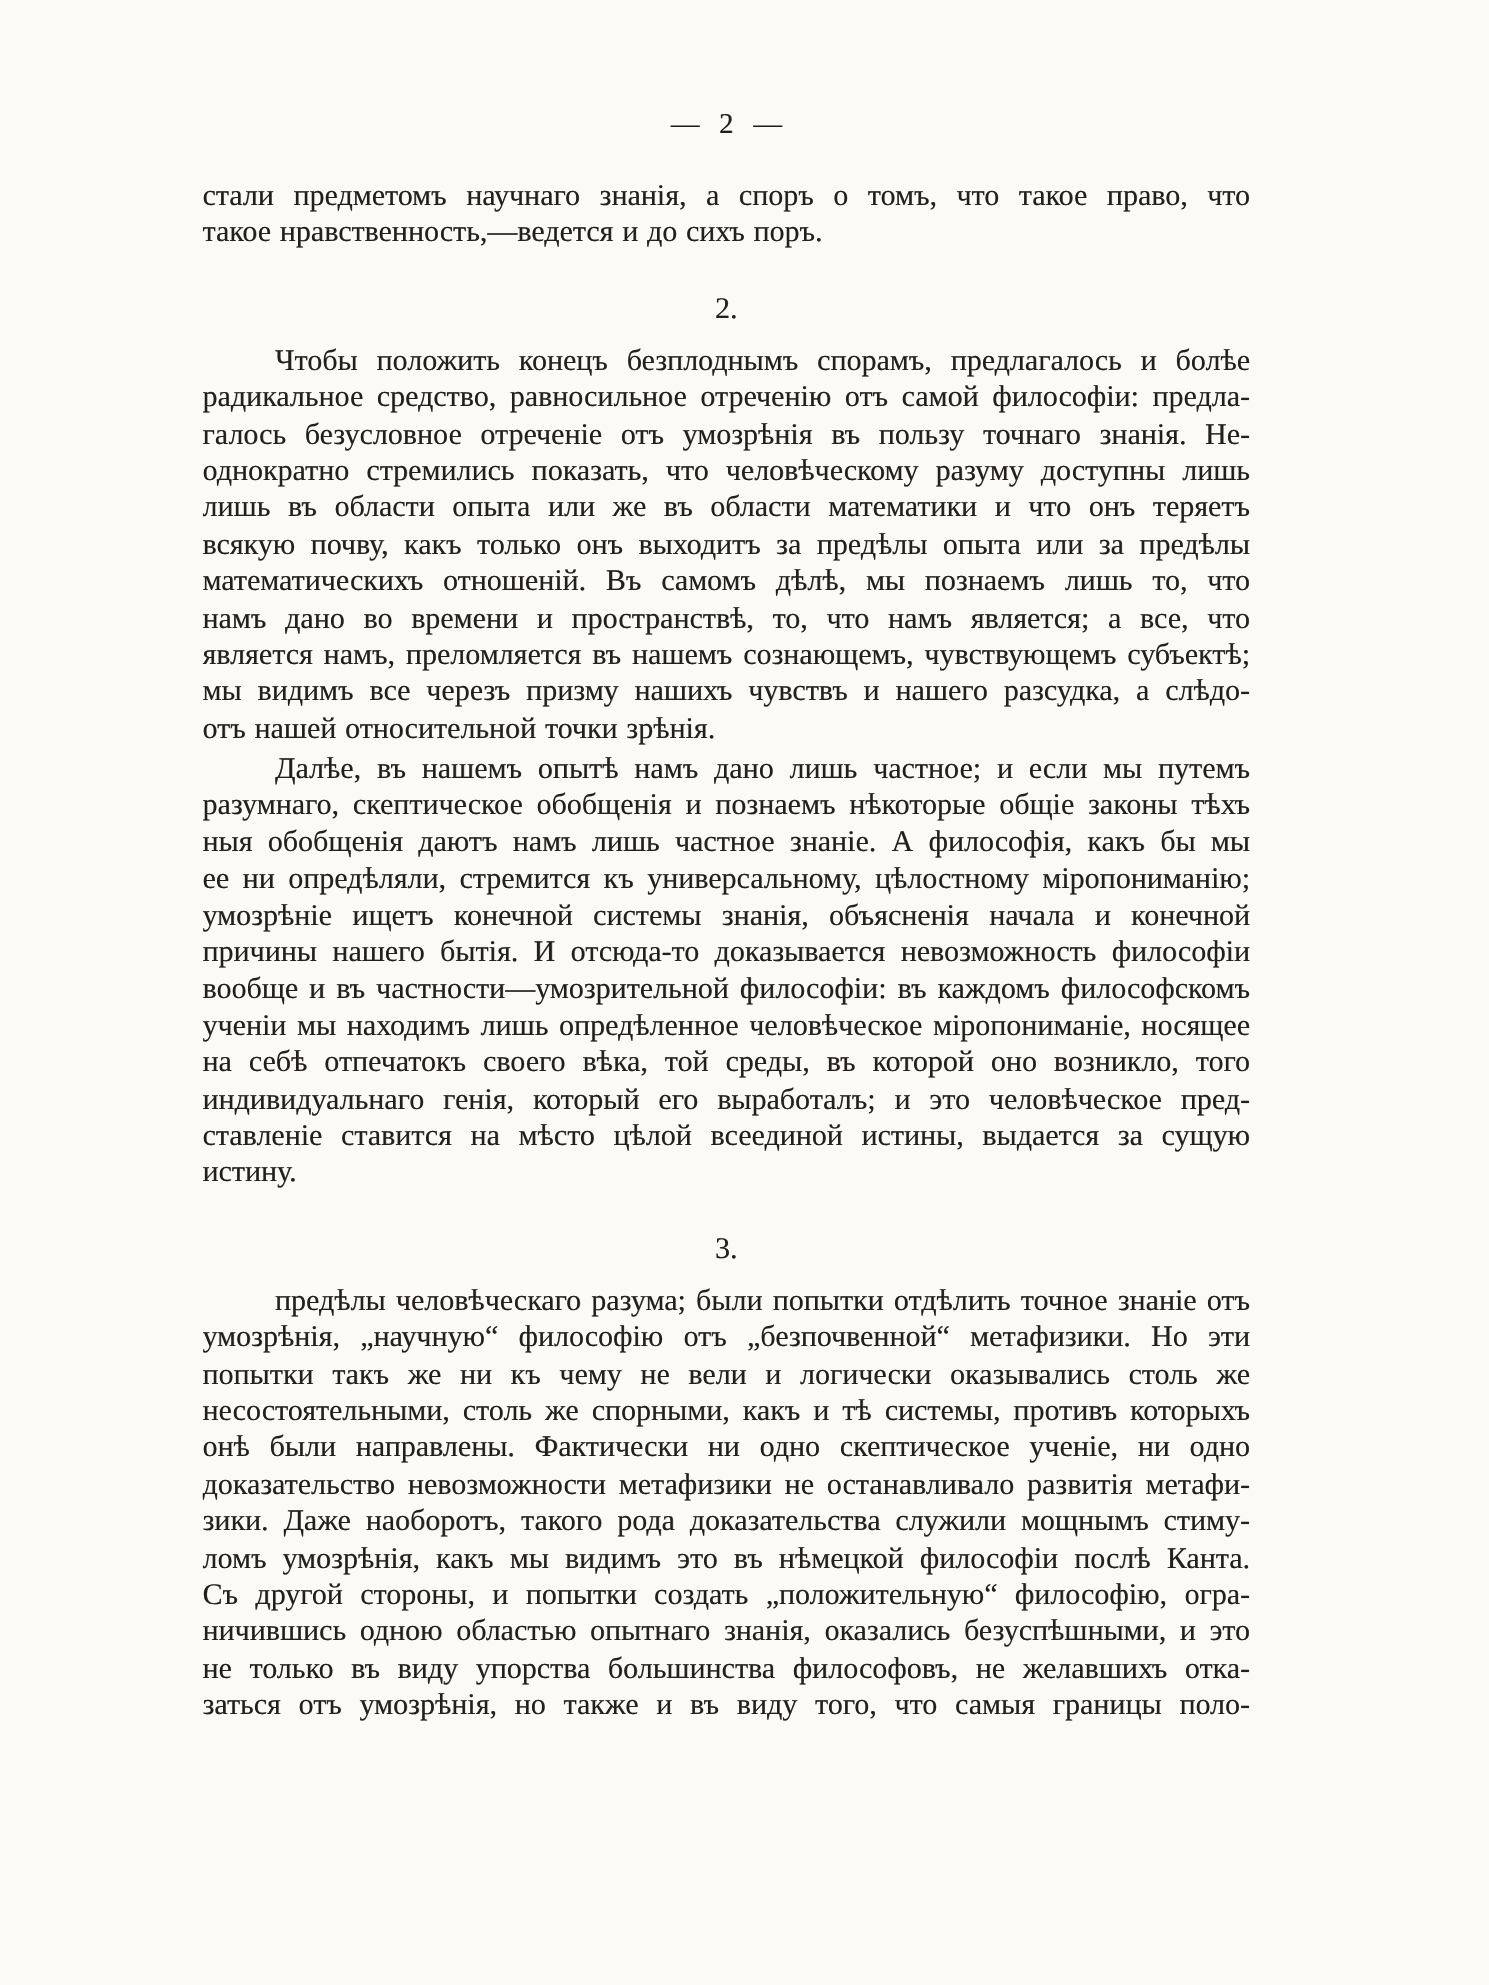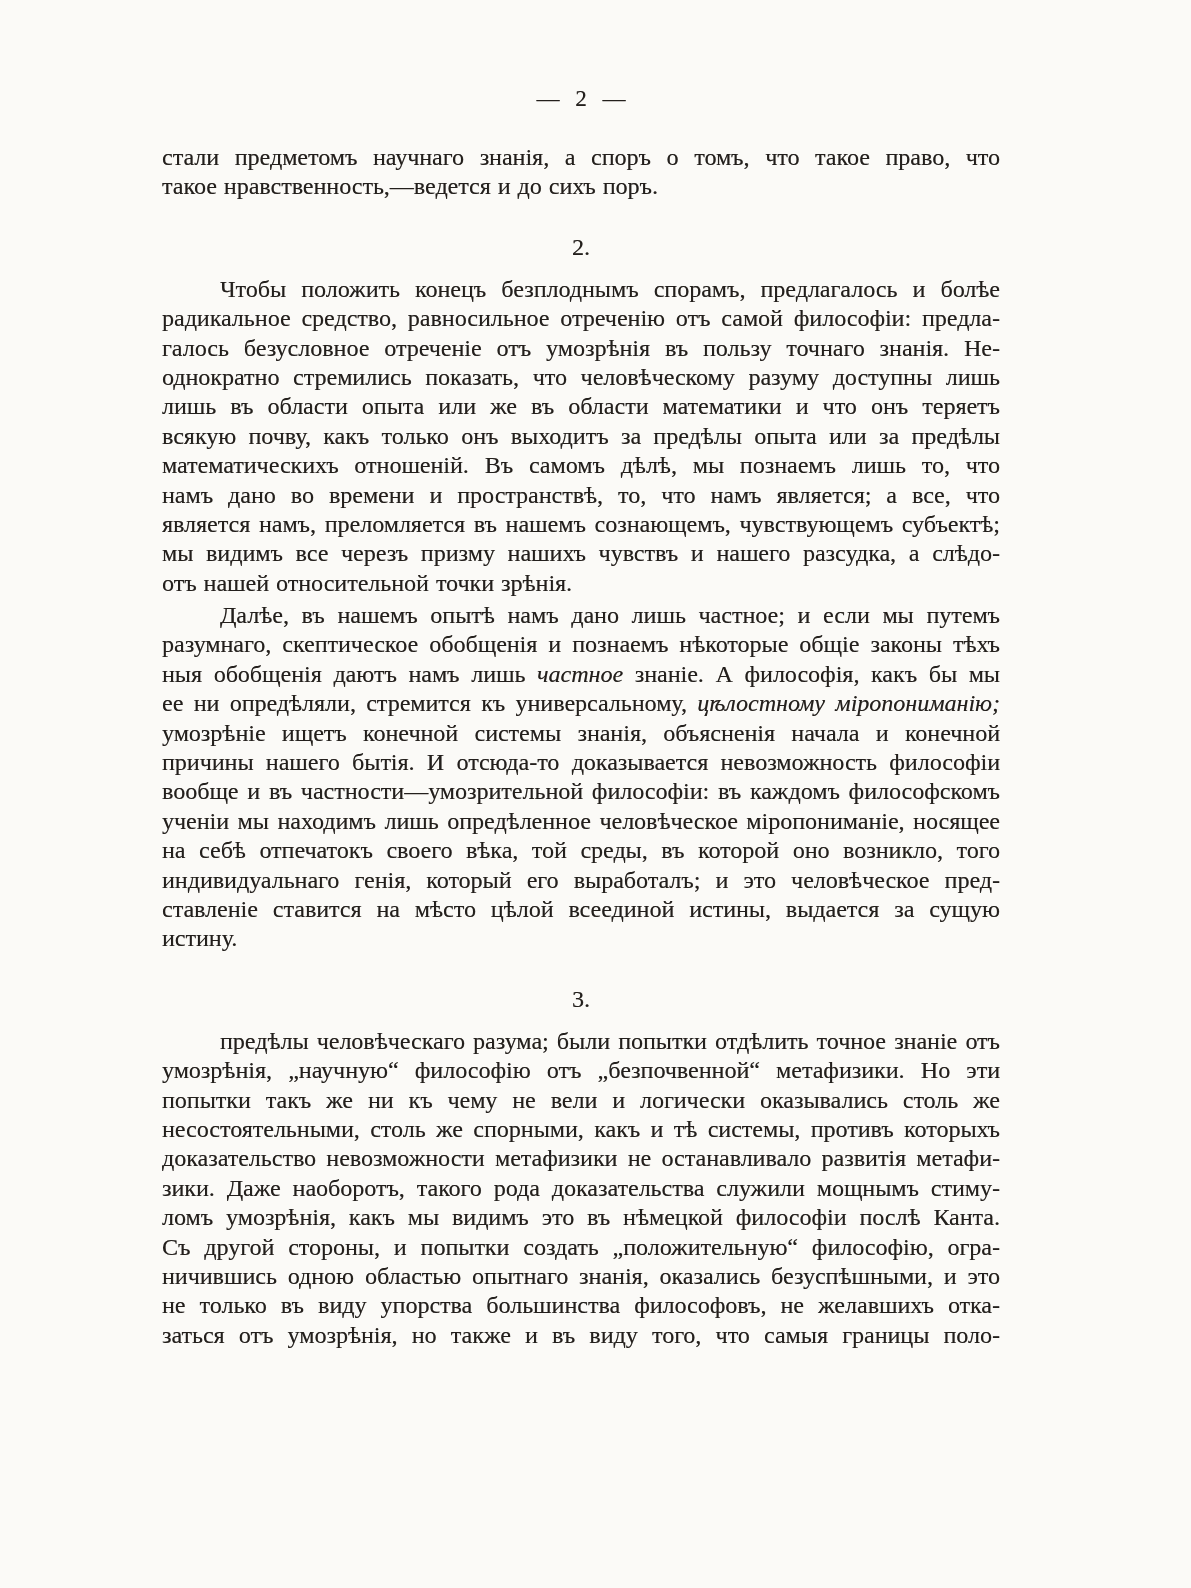--- a/index.html
+++ b/index.html
@@ -46,21 +46,20 @@
     text-align-last: justify;
     word-spacing: 1px;
   }
   .line.last {
     text-align-last: left;
   }
   .para.indent .line:first-child {
     text-indent: 58px;
   }
   .it {
-    font-style: italic;
   }
 </style>
 </head>
 <body>
 
 <div class="page">
   <div class="page-number">— 2 —</div>
   <div>
       <div class="para">
         <div class="line"><span>стали предметомъ научнаго знанія, а споръ о томъ, что такое право, что</span></div>
@@ -93,20 +92,21 @@
         <div class="line"><span>индивидуальнаго генія, который его выработалъ; и это человѣческое пред-</span></div>
         <div class="line"><span>ставленіе ставится на мѣсто цѣлой всеединой истины, выдается за сущую</span></div>
         <div class="line last"><span>истину.</span></div>
       </div>
       <div class="heading">3.</div>
       <div class="para indent">
         <div class="line"><span>предѣлы человѣческаго разума; были попытки отдѣлить точное знаніе отъ</span></div>
         <div class="line"><span>умозрѣнія, „научную“ философію отъ „безпочвенной“ метафизики. Но эти</span></div>
         <div class="line"><span>попытки такъ же ни къ чему не вели и логически оказывались столь же</span></div>
         <div class="line"><span>несостоятельными, столь же спорными, какъ и тѣ системы, противъ которыхъ</span></div>
+        <div class="line"><span>онѣ были направлены. Фактически ни одно скептическое ученіе, ни одно</span></div>
         <div class="line"><span>доказательство невозможности метафизики не останавливало развитія метафи-</span></div>
         <div class="line"><span>зики. Даже наоборотъ, такого рода доказательства служили мощнымъ стиму-</span></div>
         <div class="line"><span>ломъ умозрѣнія, какъ мы видимъ это въ нѣмецкой философіи послѣ Канта.</span></div>
         <div class="line"><span>Съ другой стороны, и попытки создать „положительную“ философію, огра-</span></div>
         <div class="line"><span>ничившись одною областью опытнаго знанія, оказались безуспѣшными, и это</span></div>
         <div class="line"><span>не только въ виду упорства большинства философовъ, не желавшихъ отка-</span></div>
         <div class="line"><span>заться отъ умозрѣнія, но также и въ виду того, что самыя границы поло-</span></div>
       </div>
     </div>
 </div>

